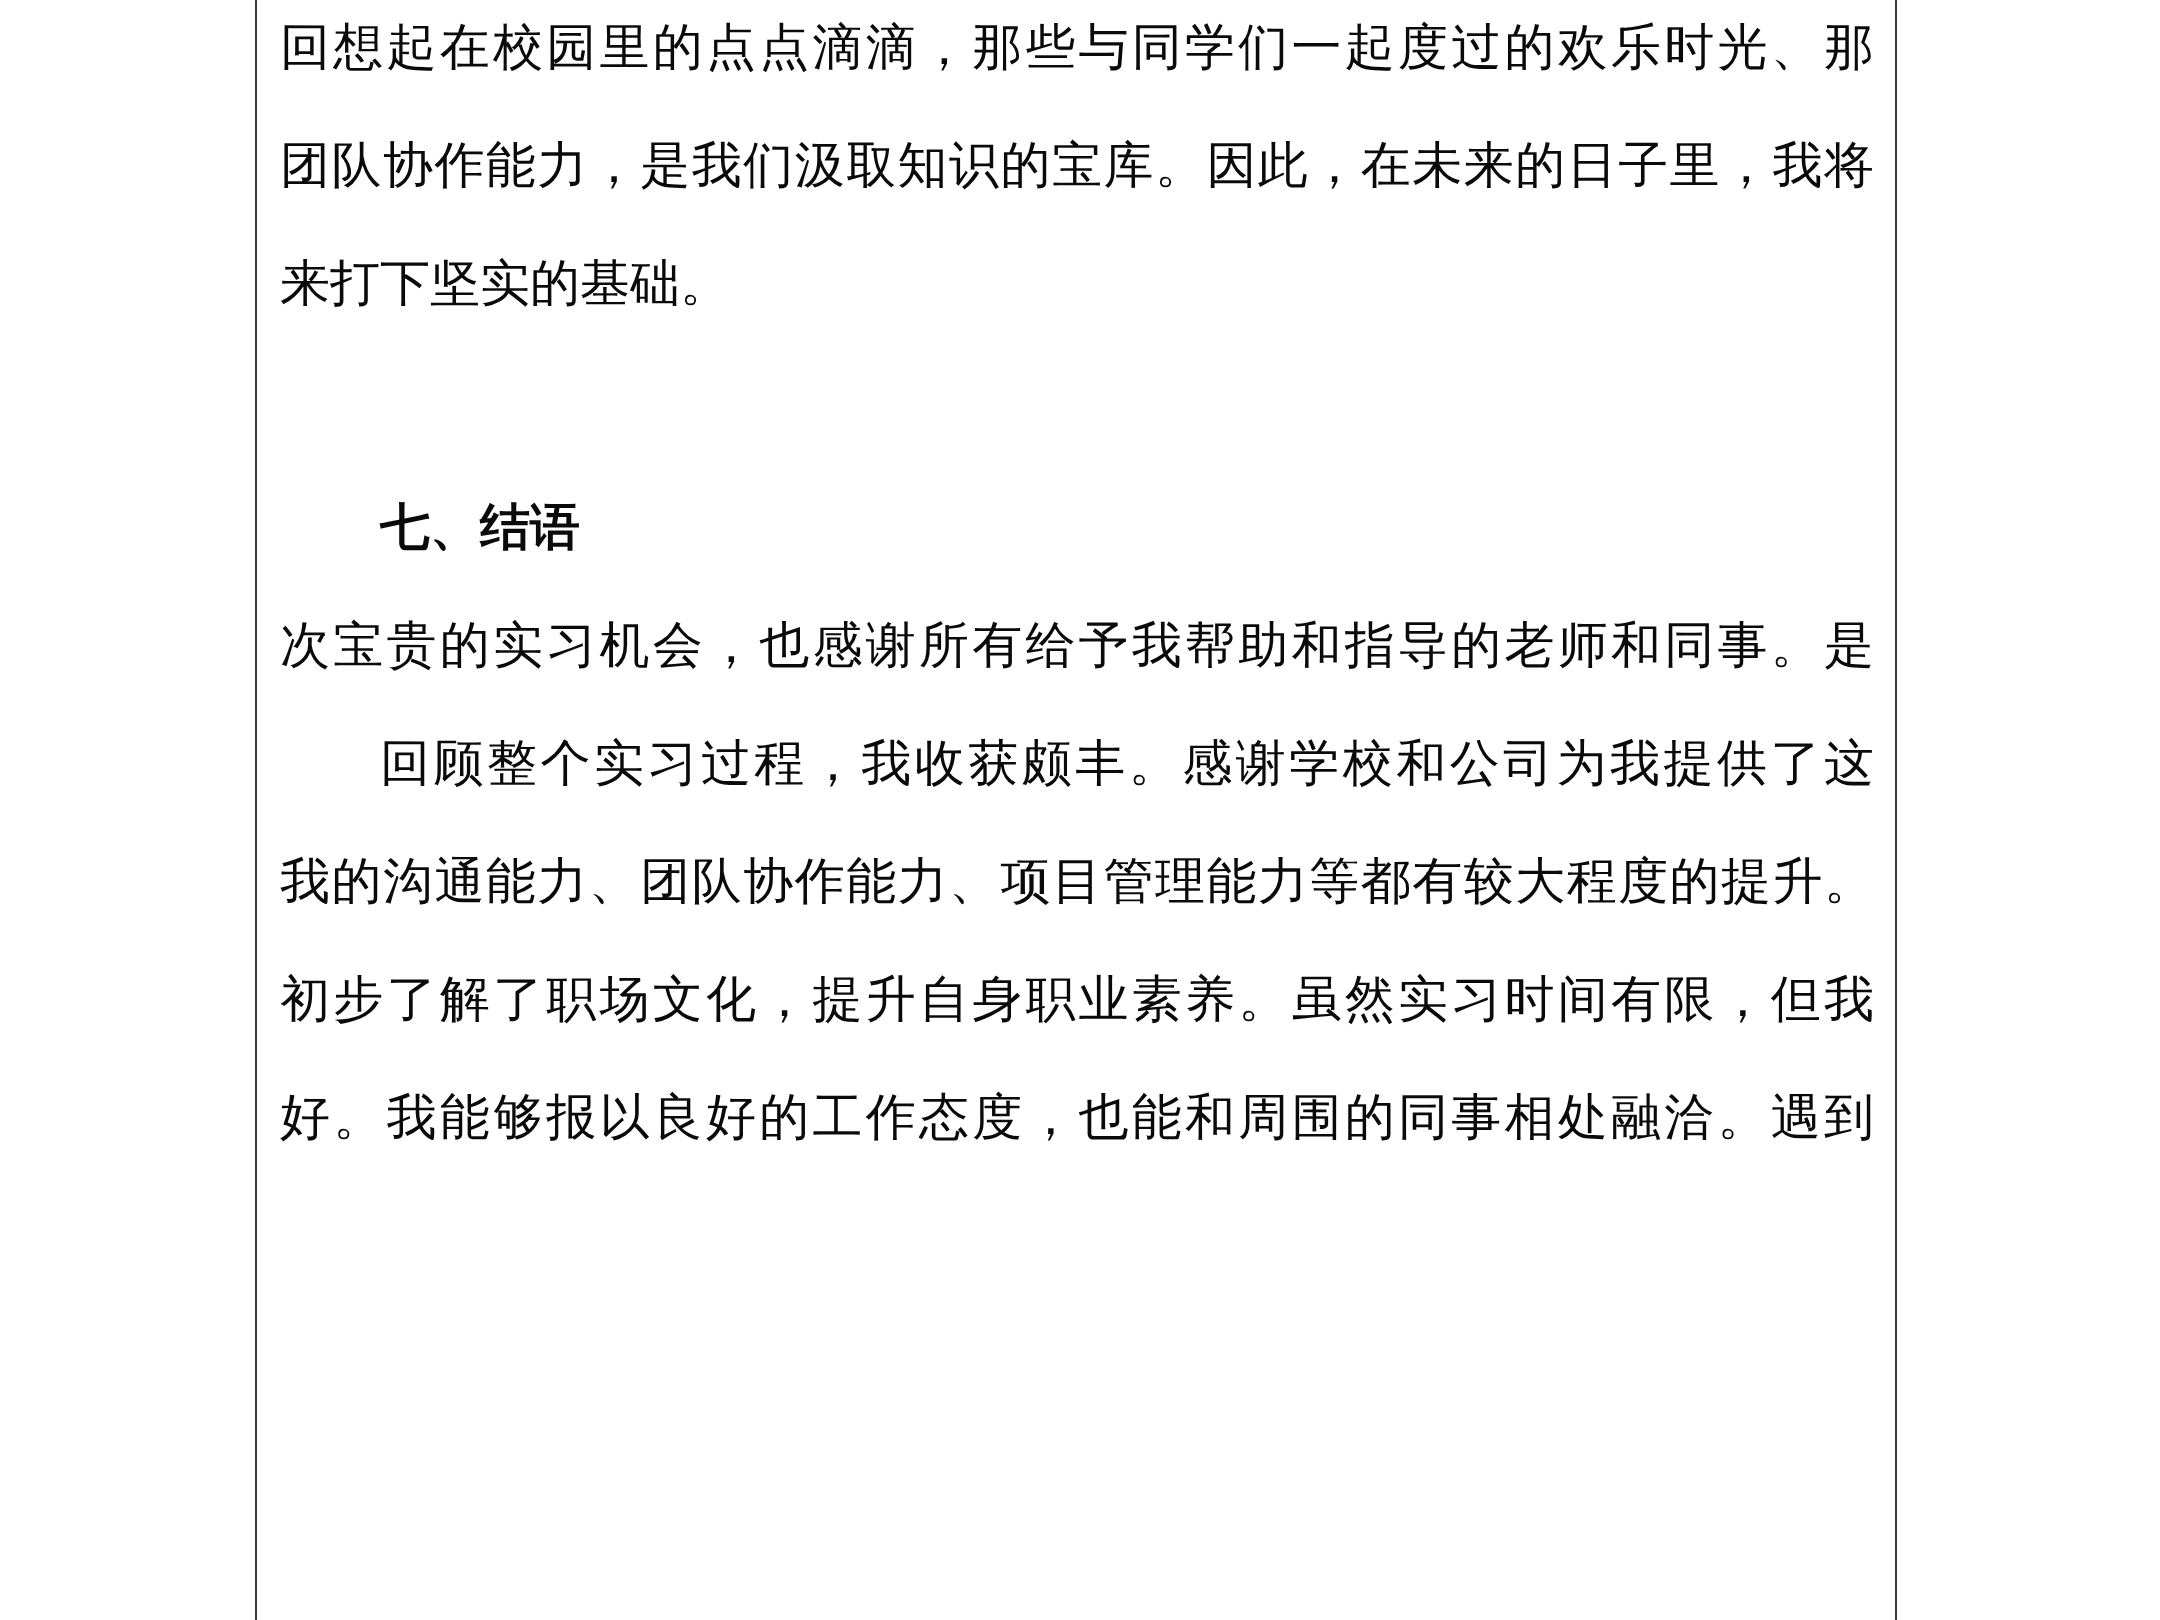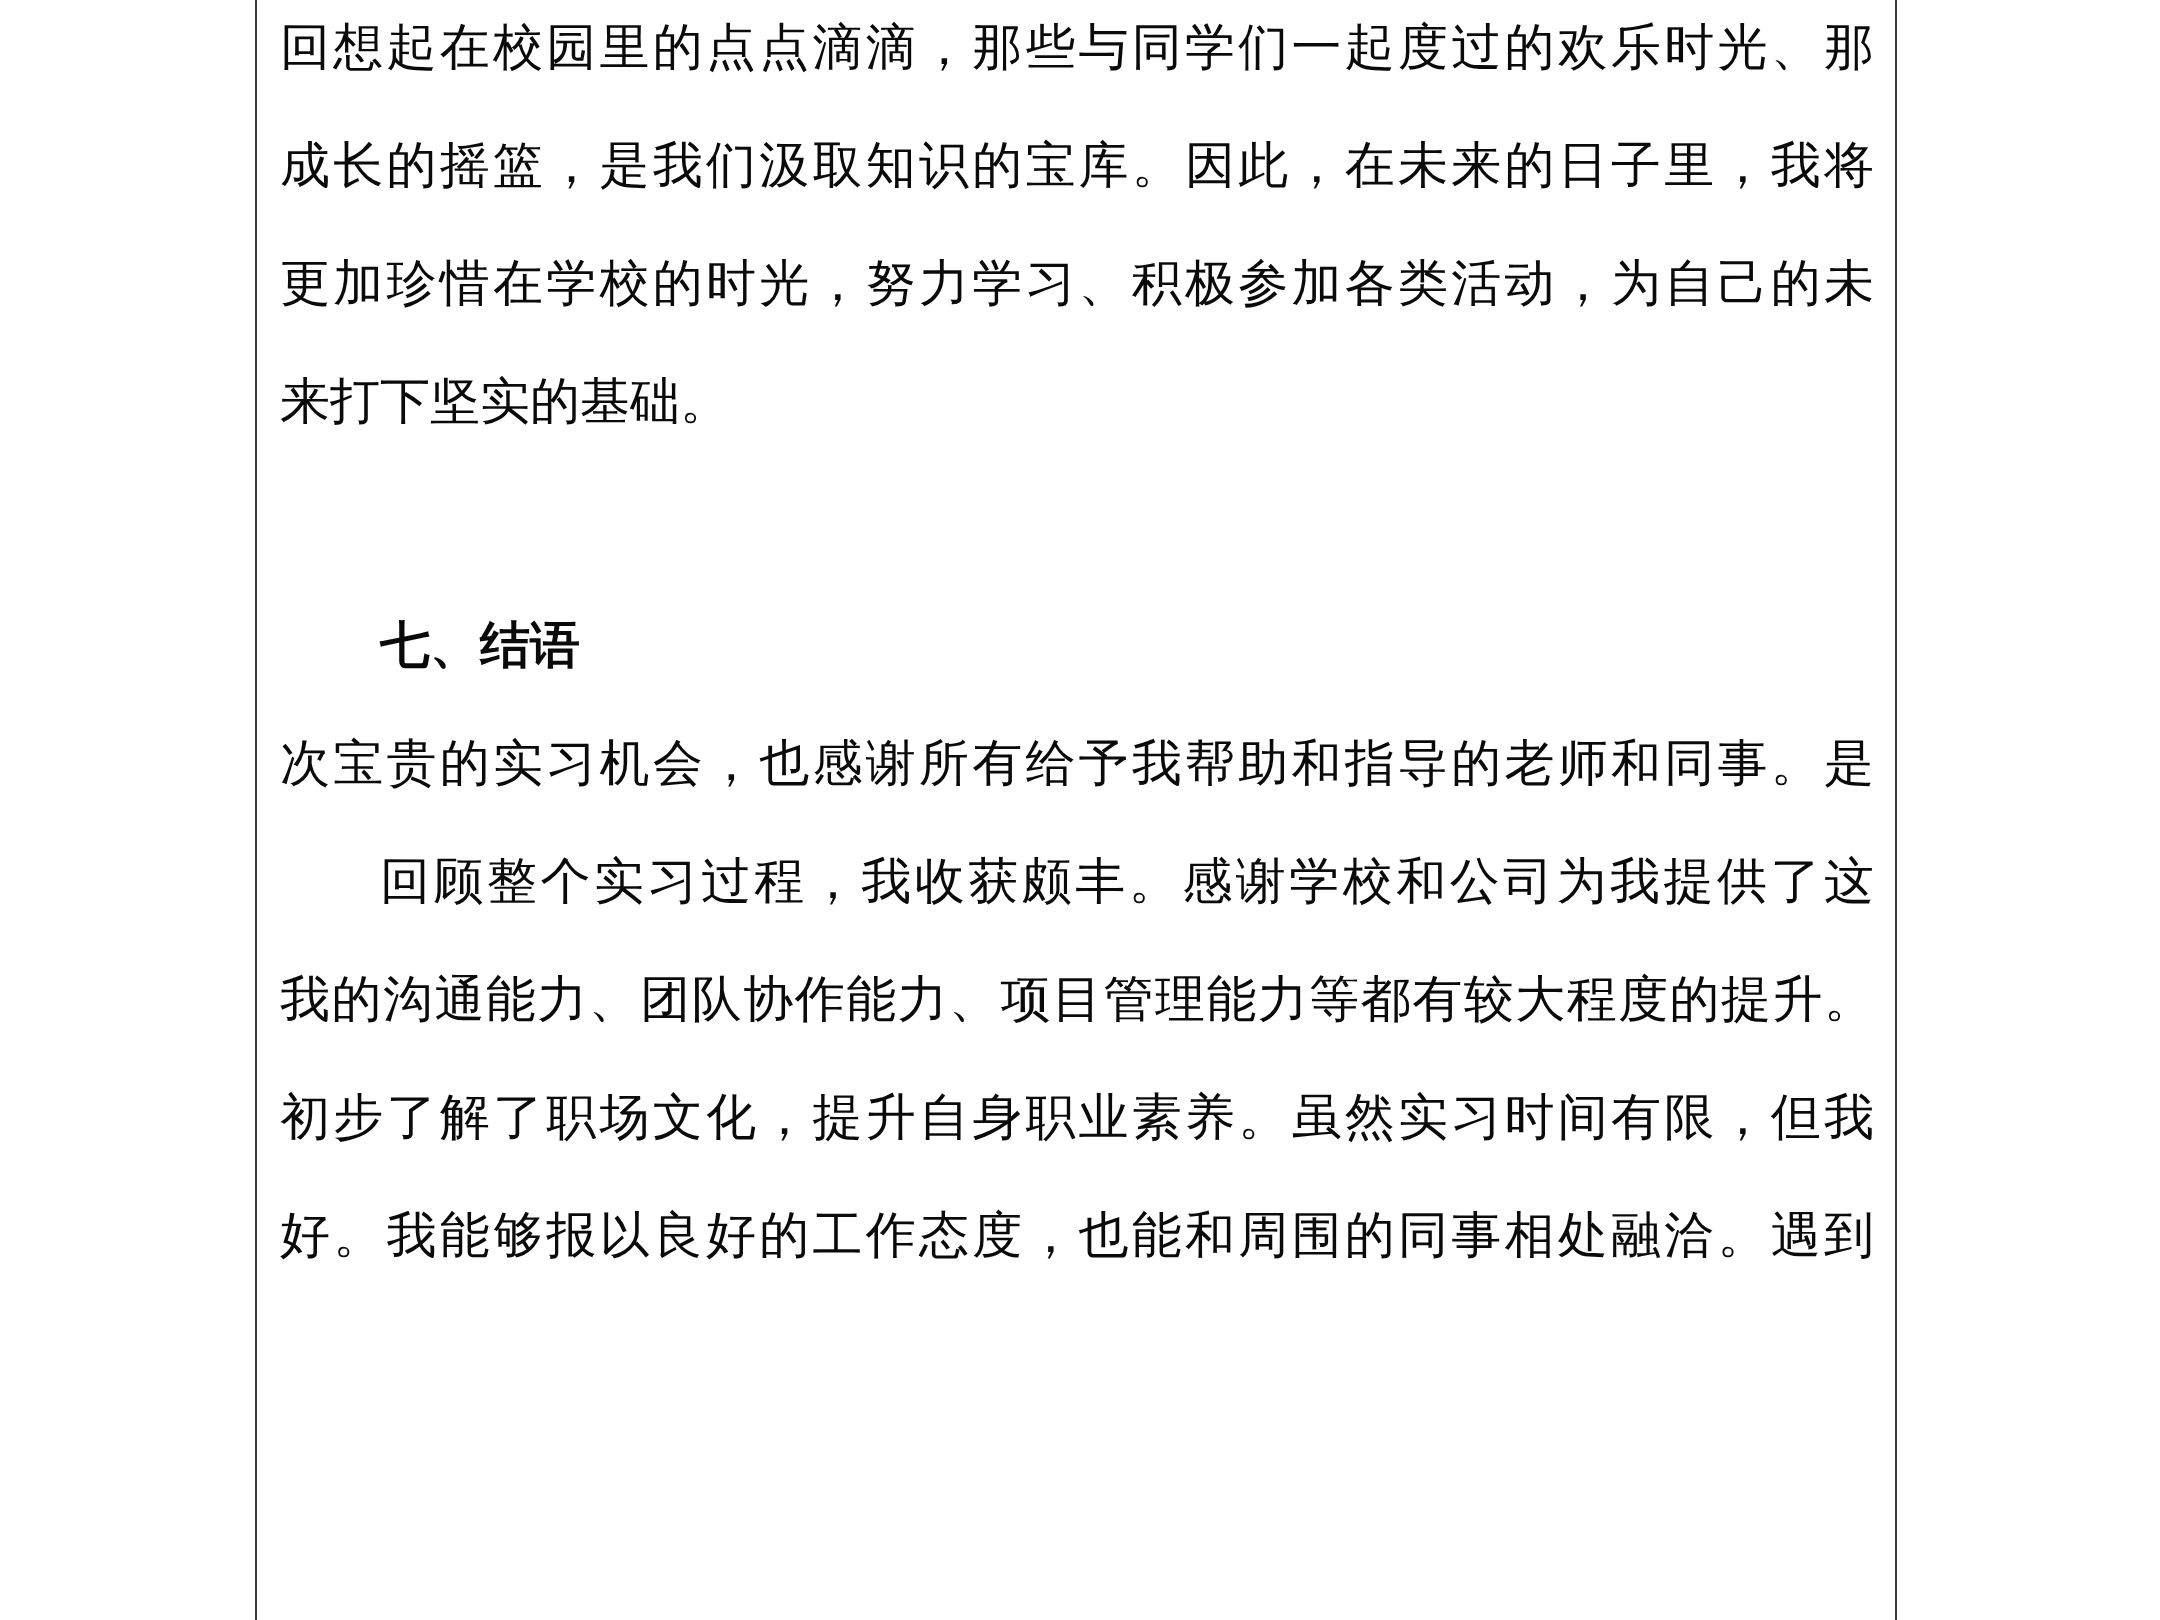--- a/index.html
+++ b/index.html
@@ -57,22 +57,21 @@
 <body>
 
 <div class="screen">
   <div class="page-border left"></div>
   <div class="page-border right"></div>
 
   <div class="content">
 
     <div>
       <div class="line">回想起在校园里的点点滴滴，那些与同学们一起度过的欢乐时光、那</div>
-      <div class="line">成长的摇篮，是我们汲取知识的宝库。因此，在未来的日子里，我将</div>
-      <div class="line">更加珍惜在学校的时光，努力学习、积极参加各类活动，为自己的未</div>
+      <div class="line">团队协作能力，是我们汲取知识的宝库。因此，在未来的日子里，我将</div>
       <div class="line align-left">来打下坚实的基础。</div>
     </div>
 
     <div class="line align-left indent heading">七、结语</div>
 
     <div>
       <div class="line">次宝贵的实习机会，也感谢所有给予我帮助和指导的老师和同事。是</div>
       <div class="line indent">回顾整个实习过程，我收获颇丰。感谢学校和公司为我提供了这</div>
       <div class="line">我的沟通能力、团队协作能力、项目管理能力等都有较大程度的提升。</div>
       <div class="line">初步了解了职场文化，提升自身职业素养。虽然实习时间有限，但我</div>

